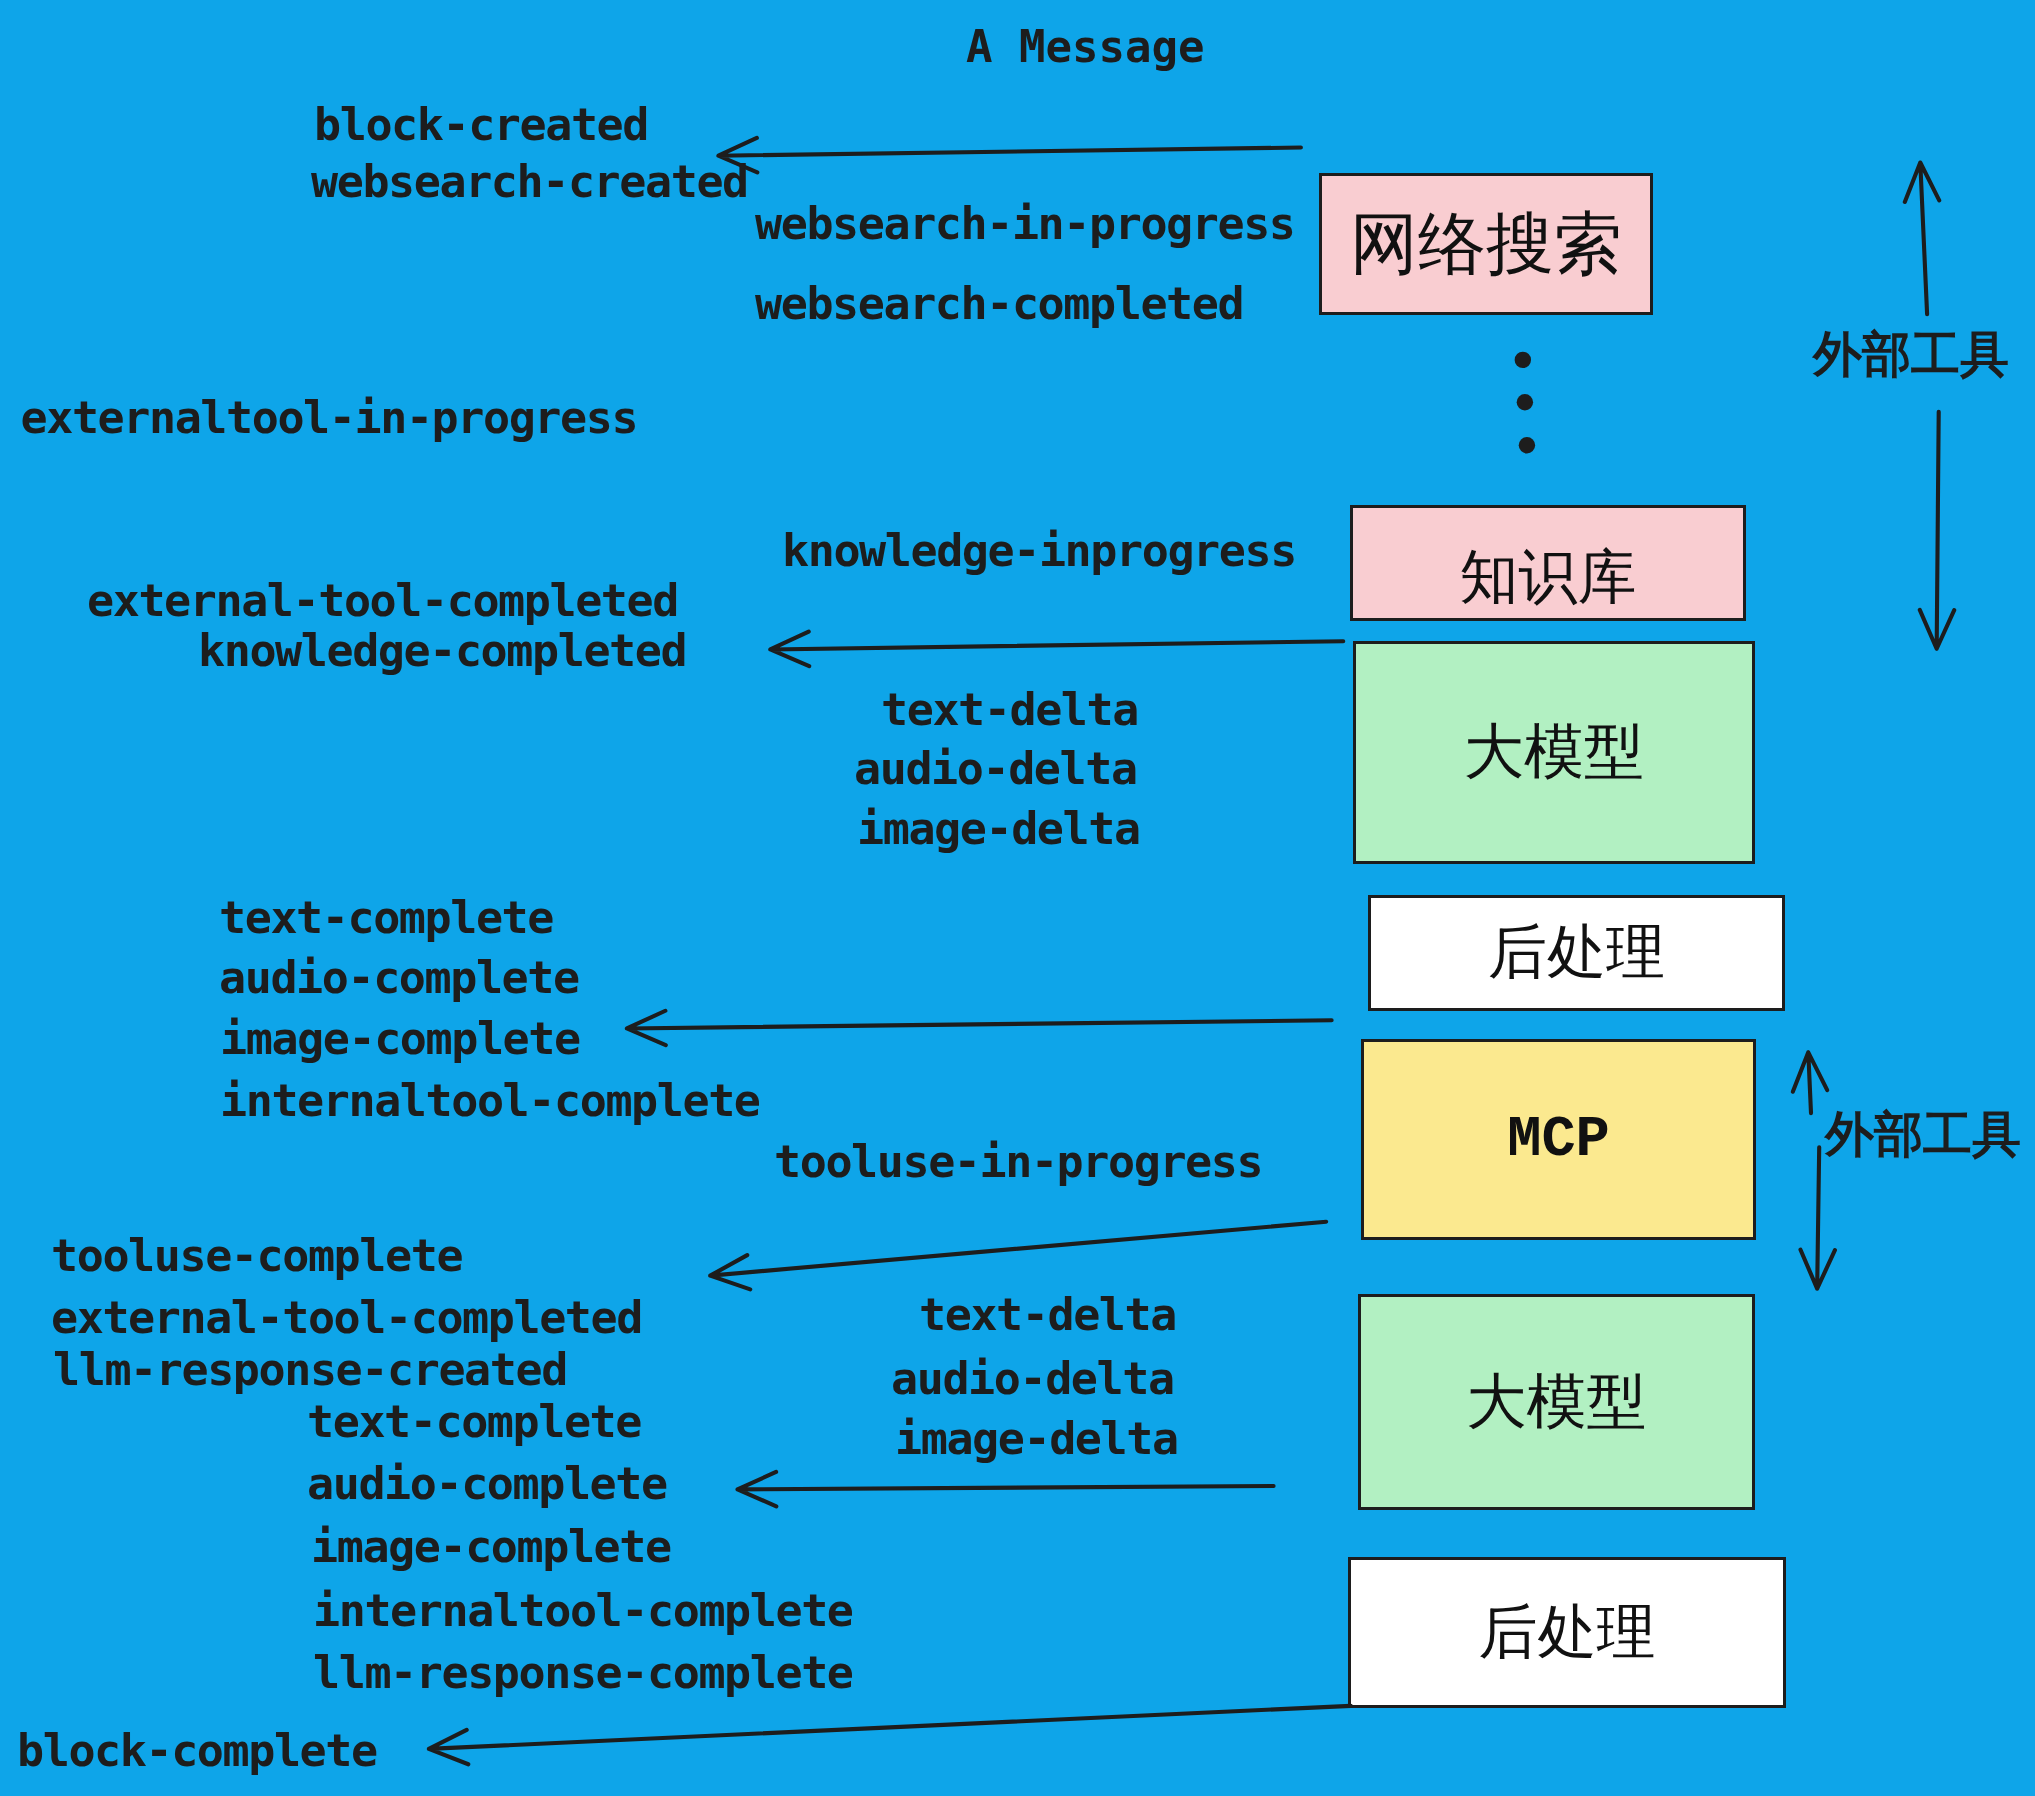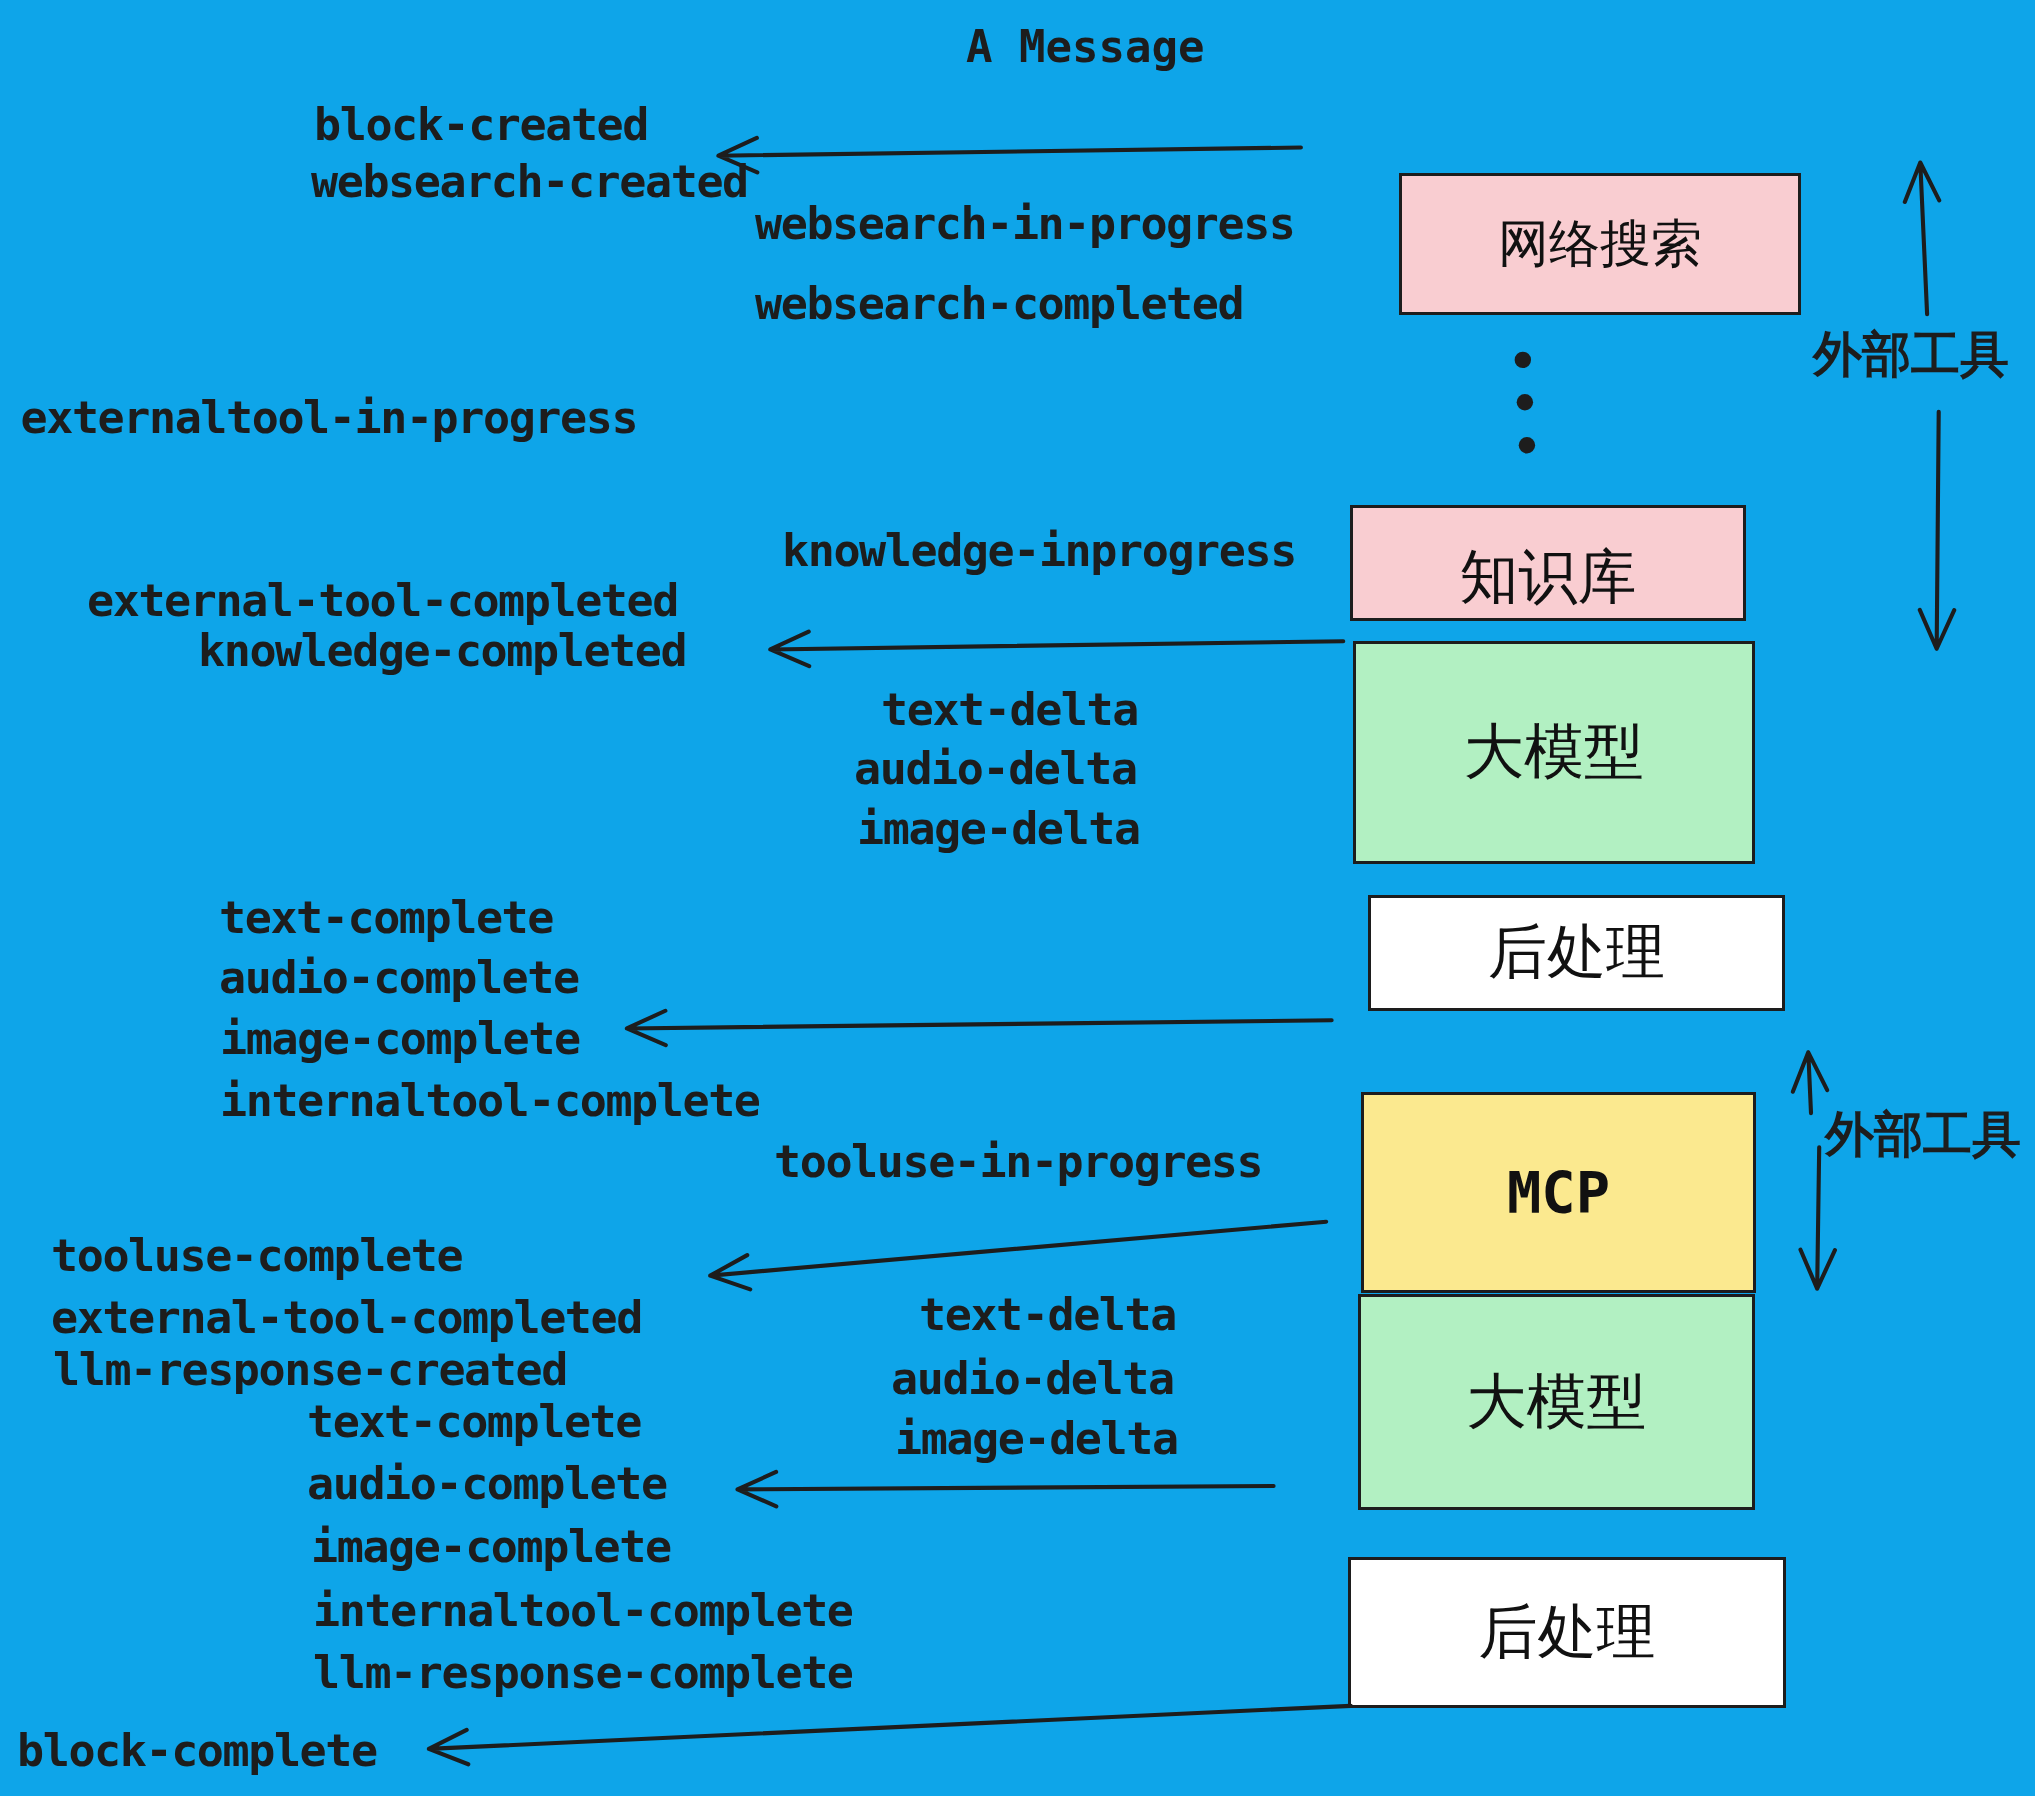--- a/index.html
+++ b/index.html
@@ -27,33 +27,33 @@
     position:absolute;font:600 49px "DejaVu Sans","Liberation Sans",sans-serif;
     color:#1d1d1d;white-space:nowrap;transform:translateY(-50%);
   }
   svg.arrows{position:absolute;left:0;top:0;pointer-events:none;}
 </style>
 </head>
 <body>
 
 <div class="canvas">
   <div class="page-title" style="left:966px;top:46px;">A Message</div>
-<div class="box" style="left: 1399px; top: 173px; width: 402px; height: 142px; background: rgb(249, 205, 209); font-size: 51px;">
+<div class="box" style="left: 1319px; top: 173px; width: 334px; height: 142px; background: rgb(249, 205, 209); font-size: 68px;">
       <span>网络搜索</span>
     </div>
     <div class="box" style="left: 1350px; top: 505px; width: 396px; height: 116px; background: rgb(249, 205, 209); font-size: 59px; align-items: flex-end;">
       <span>知识库</span>
     </div>
     <div class="box" style="left: 1353px; top: 641px; width: 402px; height: 223px; background: rgb(178, 240, 194); font-size: 60px;">
       <span>大模型</span>
     </div>
     <div class="box" style="left: 1368px; top: 895px; width: 417px; height: 116px; background: rgb(255, 255, 255); font-size: 59px;">
       <span>后处理</span>
     </div>
-    <div class="box mono" style="left: 1361px; top: 1092px; width: 395px; height: 201px; background: rgb(251, 233, 143);">
+    <div class="box mono" style="left: 1361px; top: 1039px; width: 395px; height: 201px; background: rgb(251, 233, 143); font-family: Liberation Mono, monospace;">
       <span>MCP</span>
     </div>
     <div class="box" style="left: 1358px; top: 1294px; width: 397px; height: 216px; background: rgb(178, 240, 194); font-size: 60px;">
       <span>大模型</span>
     </div>
     <div class="box" style="left: 1348px; top: 1557px; width: 438px; height: 151px; background: rgb(255, 255, 255); font-size: 59px;">
       <span>后处理</span>
     </div>
     <div class="evt" style="left: 314px; top: 124px;">block-created</div>
     <div class="evt" style="left: 311px; top: 181px;">websearch-created</div>

